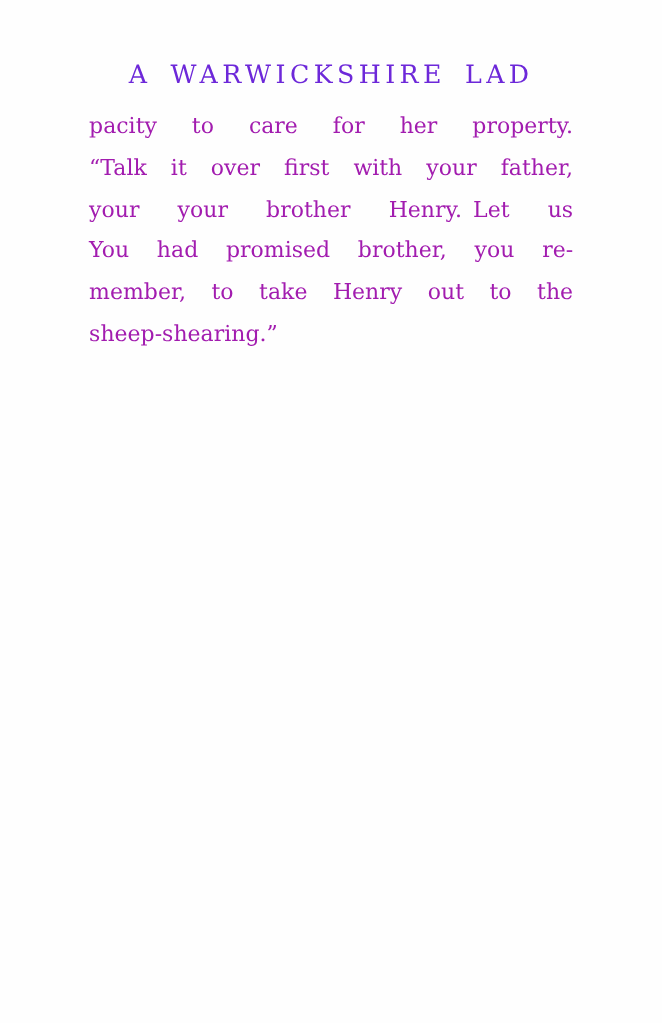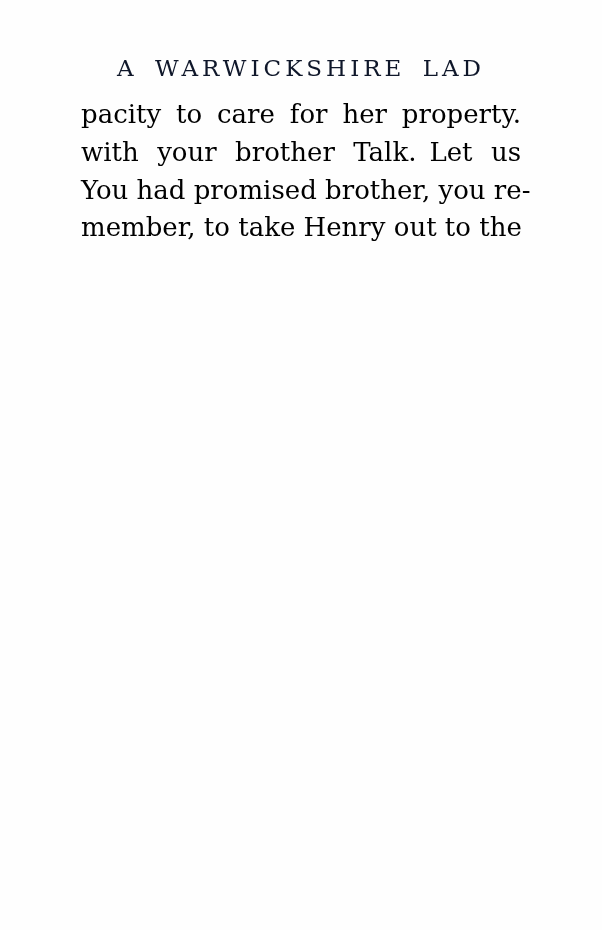--- a/index.html
+++ b/index.html
@@ -21,30 +21,30 @@
     top: 52px;
     left: 0;
     width: 100%;
     margin: 0;
     font-size: 23px;
     font-weight: 500;
     line-height: 32px;
     text-align: center;
     letter-spacing: 4px;
     word-spacing: 6px;
-    color: #0f172a;
+    color: #6d28d9;
   }
   .body-text {
     position: absolute;
     top: 96px;
     left: 81px;
     width: 440px;
-    font-size: 26px;
+    font-size: 20px;
     line-height: 37.8px;
-    color: #000000;
+    color: #a21caf;
   }
   .line {
     width: 100%;
     text-align: justify;
     
     text-align-last: justify;
     white-space: nowrap;
   }
   .line.last {
     text-align: left;
@@ -52,17 +52,19 @@
   }
 </style>
 </head>
 <body>
 
 <div class="page">
   <h1 class="title">A WARWICKSHIRE LAD</h1>
 
   <div class="body-text">
     <div class="line">pacity to care for her property.</div>
-    <div class="line">with your brother Talk. Let us</div>
+    <div class="line">“Talk it over first with your father,</div>
+    <div class="line">your your brother Henry. Let us</div>
     <div class="line">You had promised brother, you re-</div>
     <div class="line">member, to take Henry out to the</div>
+    <div class="line last">sheep-shearing.”</div>
   </div>
 </div>
 
 </body></html>

